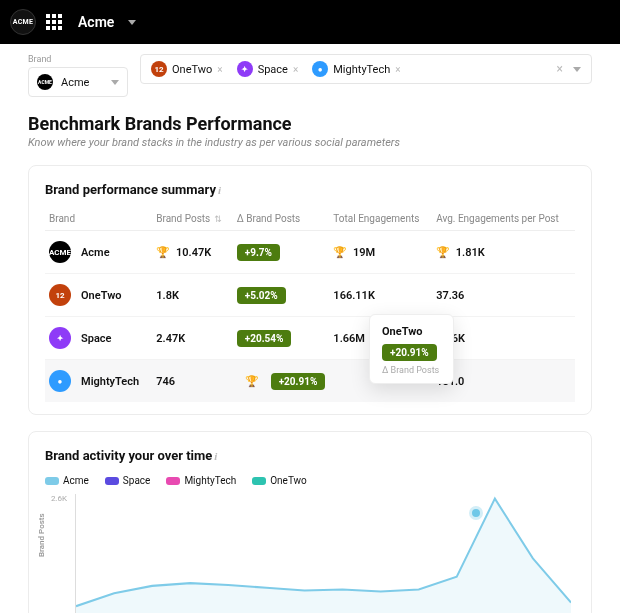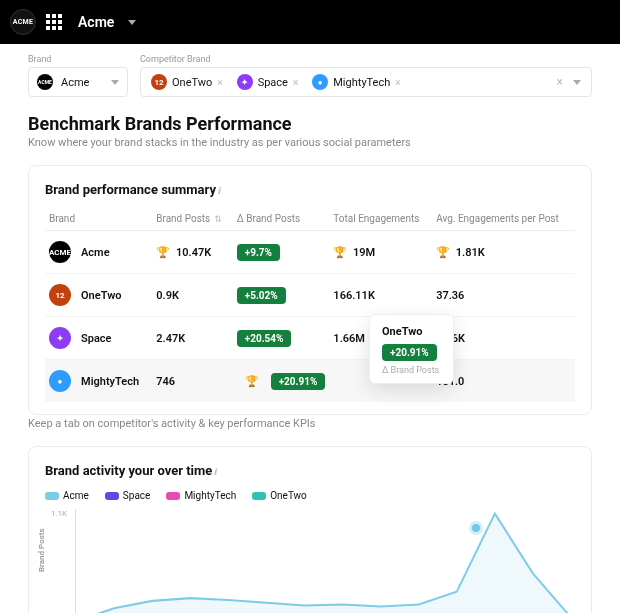--- a/index.html
+++ b/index.html
@@ -20,37 +20,37 @@
   .sel-comp { border:1px solid #e5e5e5; border-radius:4px; height:30px; display:flex; align-items:center; padding:0 6px; gap:6px; flex:1; }
   .chip { display:flex; align-items:center; gap:5px; font-size:11px; padding:2px 4px; }
   .chip .x { color:#bbb; font-size:10px; }
   .chip .ic { width:16px; height:16px; border-radius:50%; display:flex; align-items:center; justify-content:center; color:#fff; font-size:8px; font-weight:700; }
   .ic-red { background:#c2410c; }
   .ic-purple { background:#8e3bf7; }
   .ic-blue { background:#2e9bff; }
   .flex-spacer { flex:1; }
   
   .sec-title { font-size:18px; font-weight:700; margin-top:16px; }
-  .sec-sub { font-size:11px; color:#888; margin-top:2px; }
+  .sec-sub { font-size:11px; color:#888; margin-top:2px;font-style:italic; }
   
   .card { border:1px solid #ececec; border-radius:8px; margin-top:16px; padding:16px 16px 12px 16px; }
   .card-title { font-size:13px; font-weight:700; display:flex; align-items:center; gap:2px; }
   .info-i { font-style:italic; color:#bbb; font-family:Georgia,serif; font-size:11px; }
   
   .tbl { width:100%; border-collapse:collapse; margin-top:10px; font-size:11px; }
   .tbl th { text-align:left; font-weight:400; color:#888; padding:6px 4px; border-bottom:1px solid #eee; font-size:10px; white-space:nowrap; }
   .tbl th.ralign, .tbl td.ralign { text-align:left; }
   .tbl td { padding:10px 4px; border-bottom:1px solid #f3f3f3; font-weight:600; }
   .tbl tr:last-child td { border-bottom:none; }
   .tbl tr.row-hl { background:#f7f7f8; }
   .bcell { display:flex; align-items:center; gap:10px; }
   .bcell .ic { width:22px; height:22px; border-radius:50%; display:flex; align-items:center; justify-content:center; color:#fff; font-size:8px; font-weight:700; }
   .ic-black { background:#000; }
   .trophy { color:#333; margin-right:6px; font-size:11px; }
-  .pill { display:inline-block; background:#15803d; color:#fff; border-radius:4px; font-size:10px; font-weight:700; padding:3px 8px; }
+  .pill { display:inline-block; background:#4d7c0f; color:#fff; border-radius:4px; font-size:10px; font-weight:700; padding:3px 8px; }
   .delta-cell { display:flex; justify-content:flex-end; align-items:center; gap:6px; }
   .sort-ic { color:#bbb; font-size:9px; margin-left:4px; }
   
   .tooltip { position:absolute; background:#fff; border:1px solid #eee; border-radius:6px; box-shadow:0 6px 20px rgba(0,0,0,.12); padding:10px 12px 8px 12px; width:85px; }
   .tooltip .t-title { font-weight:700; font-size:11px; margin-bottom:6px; }
   .tooltip .t-sub { color:#aaa; font-size:9px; margin-top:4px; }
   .card-rel { position:relative; }
   
   .legend { display:flex; gap:16px; margin-top:12px; font-size:10px; align-items:center; }
   .legend span.sw { width:14px; height:8px; border-radius:3px; display:inline-block; margin-right:4px; vertical-align:middle; }
@@ -89,21 +89,20 @@
     <div class="sel-col">
       <div class="lbl">Brand</div>
       <div class="sel-brand">
         <span class="mini">ACME</span>
         <span style="font-size:11px;">Acme</span>
         <span class="flex-spacer"></span>
         <span class="chev"></span>
       </div>
     </div>
     <div class="sel-col" style="flex:1;">
-      <div class="lbl">Competitor Brand</div>
       <div class="sel-comp">
         <div class="chip">
           <span class="ic ic-red">12</span>
           <span>OneTwo</span>
           <span class="x">×</span>
         </div>
         <div class="chip">
           <span class="ic ic-purple">✦</span>
           <span>Space</span>
           <span class="x">×</span>
@@ -151,21 +150,21 @@
           <td class="ralign"><span class="trophy">🏆</span><span>19M</span></td>
           <td class="ralign"><span class="trophy">🏆</span><span>1.81K</span></td>
         </tr>
         <tr>
           <td>
               <div class="bcell">
                 <span class="ic ic-red">12</span>
                 <span>OneTwo</span>
               </div>
             </td>
-          <td class="ralign">0.9K</td>
+          <td class="ralign">1.8K</td>
           <td class="ralign"><span class="pill">+5.02%</span></td>
           <td class="ralign">166.11K</td>
           <td class="ralign">37.36</td>
         </tr>
         <tr>
           <td>
               <div class="bcell">
                 <span class="ic ic-purple">✦</span>
                 <span>Space</span>
               </div>
@@ -195,38 +194,37 @@
       </tbody>
     </table>
 
     <div class="tooltip" style="top:148px; left:340px;">
       <div class="t-title">OneTwo</div>
       <span class="pill">+20.91%</span>
       <div class="t-sub">Δ Brand Posts</div>
     </div>
   </div>
 
-  <div class="sec-sub">Keep a tab on competitor's activity &amp; key performance KPIs</div>
 
   <div class="card">
     <div class="card-title">
       <span>Brand activity your over time</span>
       <span class="info-i">i</span>
     </div>
     <div class="legend">
       <span><span class="sw" style="background:#7ecbe8"></span><span>Acme</span></span>
       <span><span class="sw" style="background:#5b4be0"></span><span>Space</span></span>
       <span><span class="sw" style="background:#e84ab1"></span><span>MightyTech</span></span>
       <span><span class="sw" style="background:#2dc3b0"></span><span>OneTwo</span></span>
     </div>
 
     <div class="chart-wrap">
       <div class="y-label">Brand Posts</div>
       <div class="y-axis">
-        <span>1.1K</span>
+        <span>2.6K</span>
 
       </div>
       <div class="plot">
         <svg id="trend-svg" viewBox="0 0 500 140" preserveAspectRatio="none">
             <path d="M0.0 106.8 L38.5 94.5 L76.9 87.5 L115.4 84.9 L153.8 86.6 L192.3 89.3 L230.8 91.9 L269.2 91.0 L307.7 92.8 L346.2 91.0 L384.6 78.8 L423.1 4.4 L461.5 61.3 L500.0 103.3 L 500 140 L 0 140 Z" fill="#7ecbe8" opacity="0.12"></path>
             <path d="M0.0 106.8 L38.5 94.5 L76.9 87.5 L115.4 84.9 L153.8 86.6 L192.3 89.3 L230.8 91.9 L269.2 91.0 L307.7 92.8 L346.2 91.0 L384.6 78.8 L423.1 4.4 L461.5 61.3 L500.0 103.3" fill="none" stroke="#7ecbe8" stroke-width="2"></path>
             <path d="M0.0 134.8 L38.5 130.4 L76.9 127.8 L115.4 126.9 L153.8 126.9 L192.3 127.8 L230.8 128.6 L269.2 128.6 L307.7 129.5 L346.2 129.5 L384.6 128.6 L423.1 126.0 L461.5 126.9 L500.0 129.5" fill="none" stroke="#5b4be0" stroke-width="1.4"></path>
             <path d="M0.0 136.5 L38.5 133.9 L76.9 132.1 L115.4 131.3 L153.8 130.4 L192.3 131.3 L230.8 131.7 L269.2 131.7 L307.7 132.1 L346.2 132.1 L384.6 131.7 L423.1 130.4 L461.5 130.8 L500.0 132.1" fill="none" stroke="#e84ab1" stroke-width="1.4"></path>
             <path d="M0.0 135.6 L38.5 132.1 L76.9 129.5 L115.4 128.6 L153.8 128.6 L192.3 129.5 L230.8 129.9 L269.2 129.9 L307.7 130.4 L346.2 130.4 L384.6 129.9 L423.1 128.2 L461.5 129.1 L500.0 131.3" fill="none" stroke="#2dc3b0" stroke-width="1.4"></path>
           </svg>

